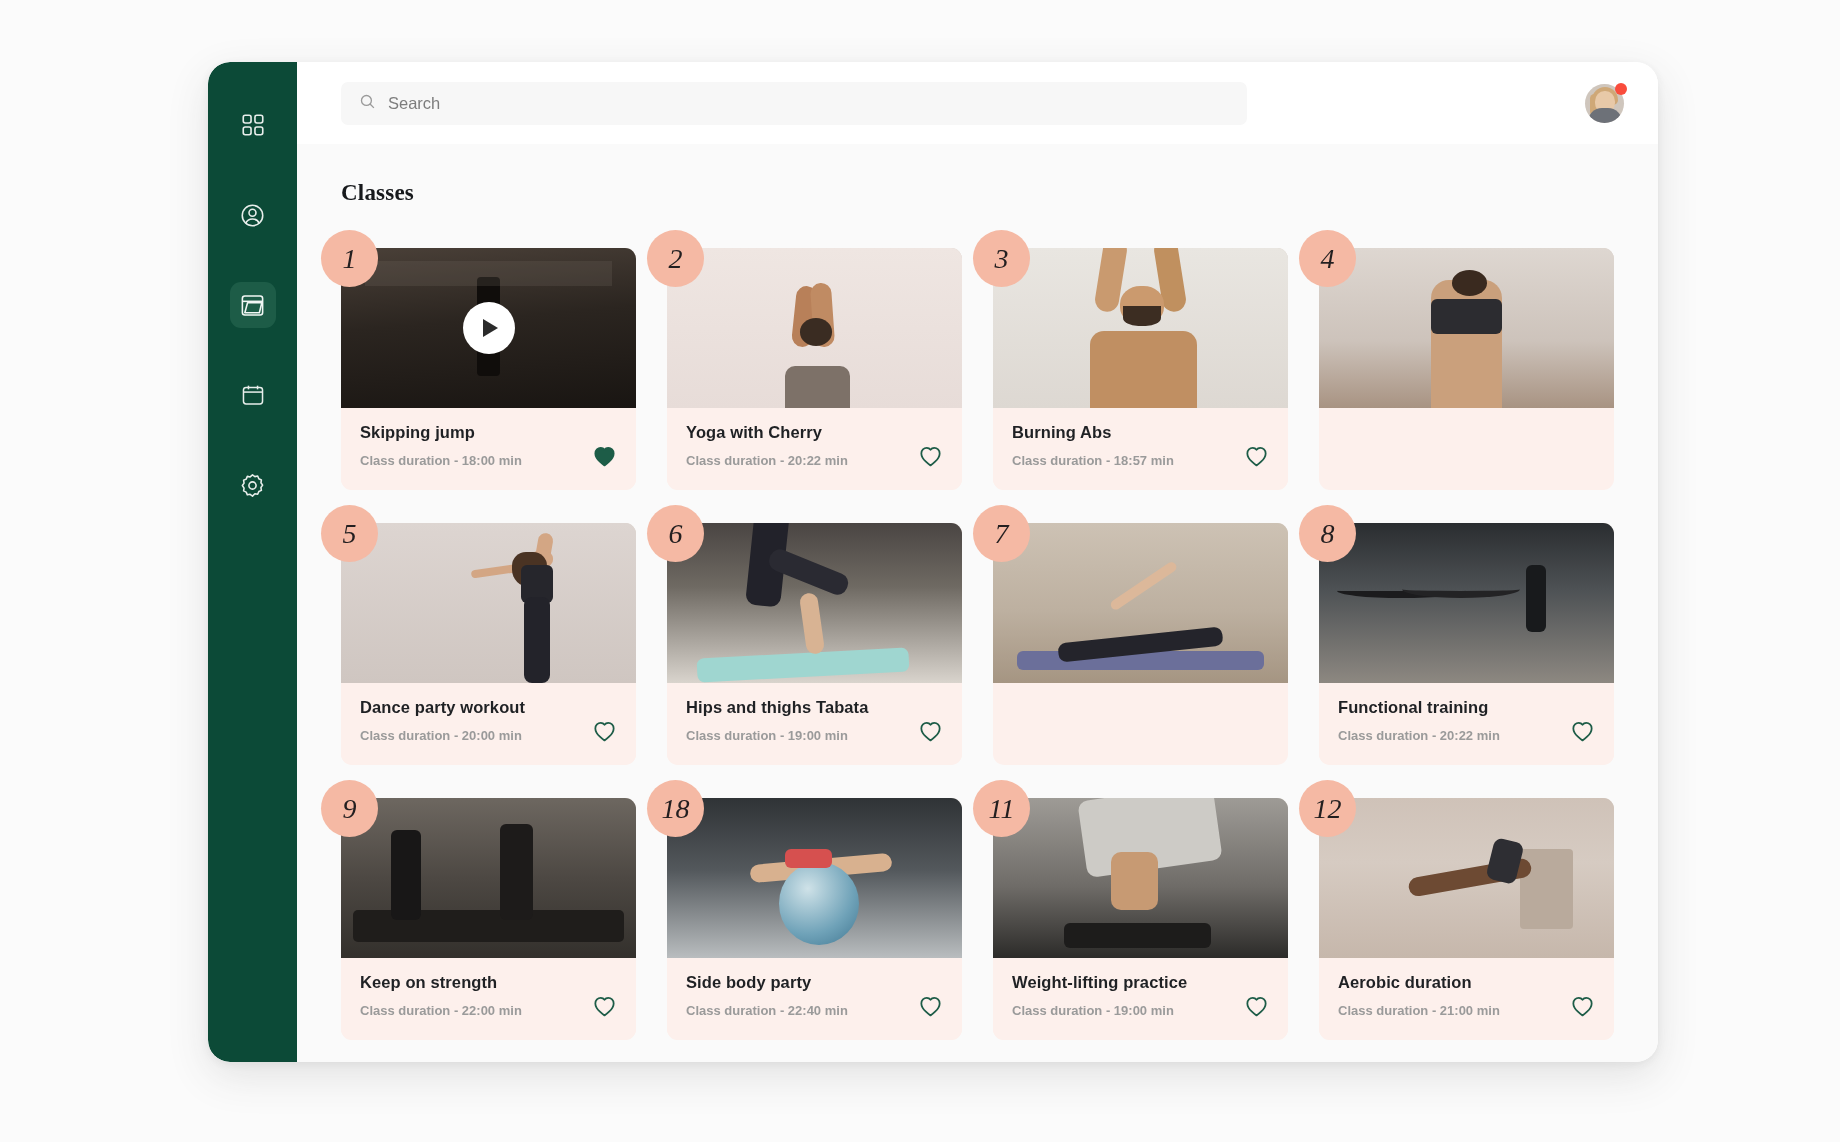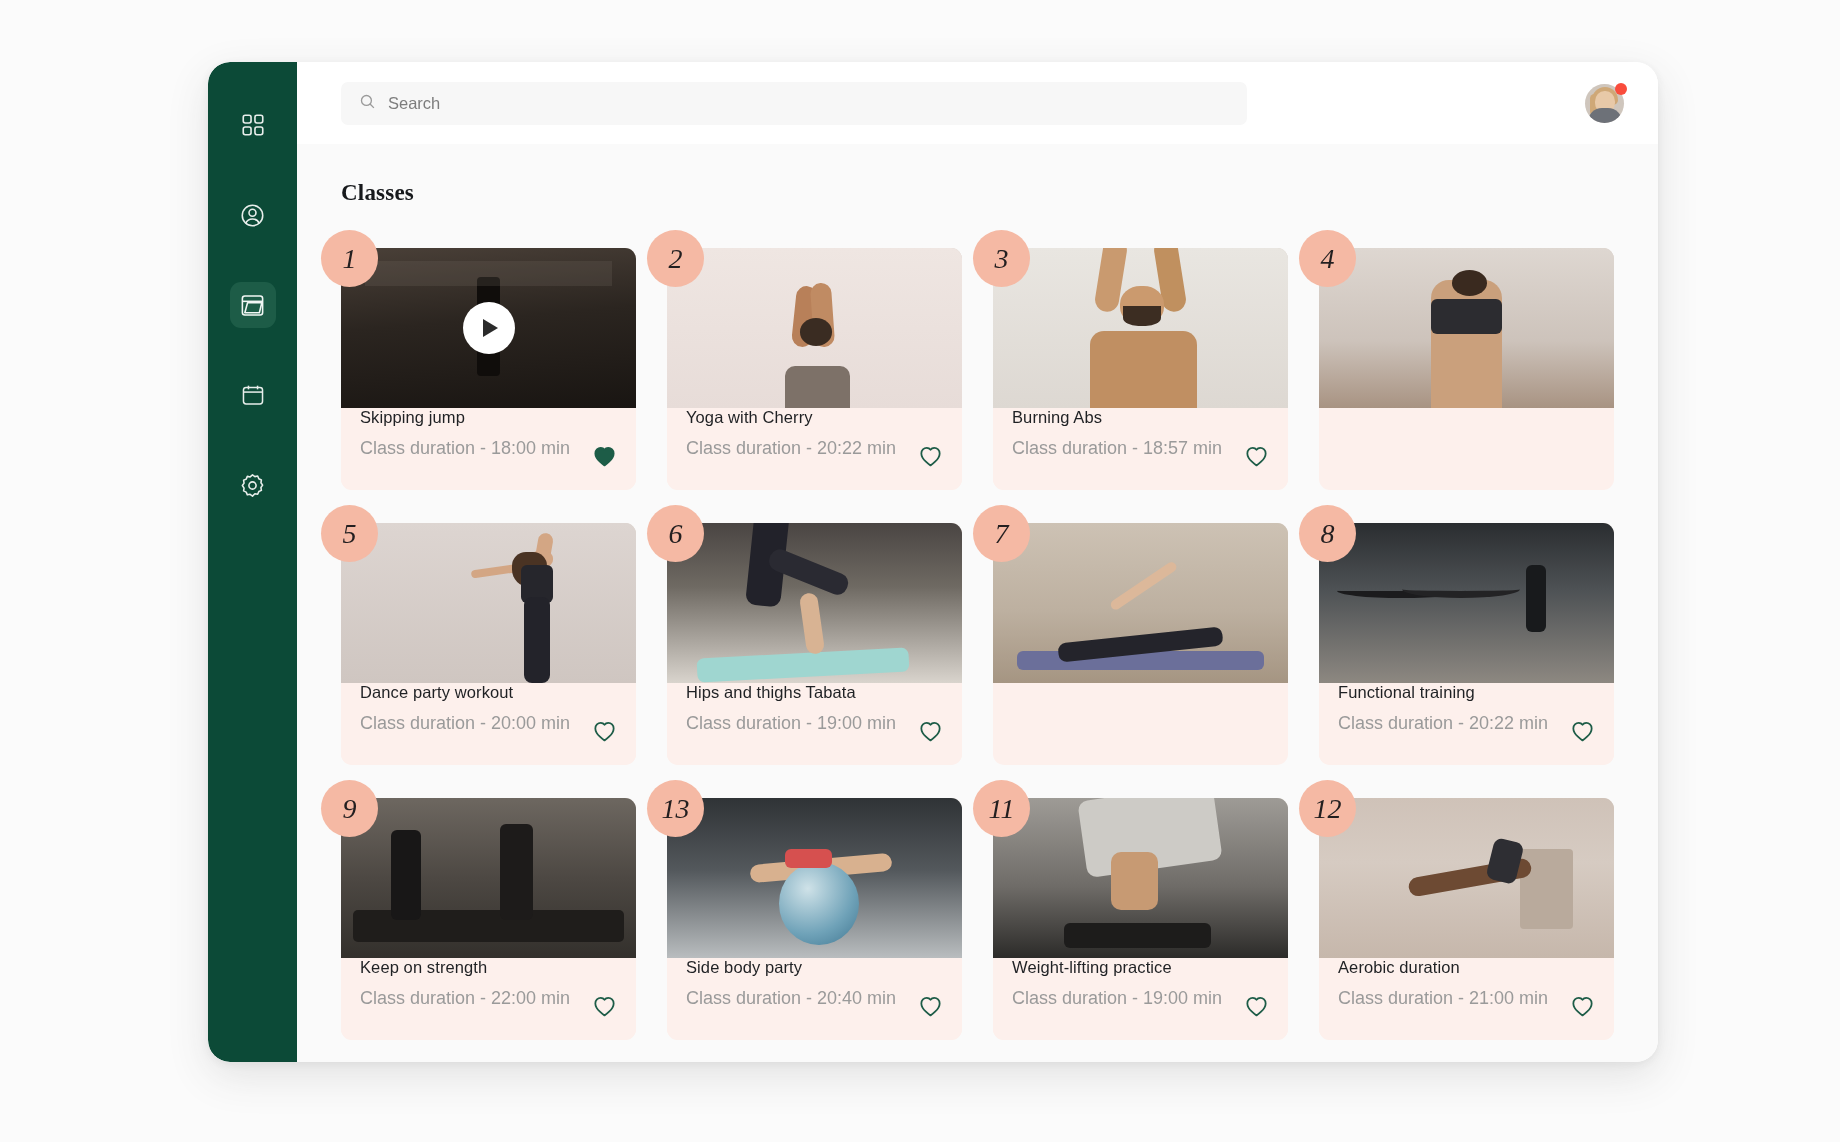--- a/index.html
+++ b/index.html
@@ -179,34 +179,35 @@
   }
   .card-media {
     position: relative;
     height: 160px;
     border-radius: 11px 11px 0 0;
     overflow: hidden;
     background: #d8d2cc;
     cursor: pointer;
   }
   .card-body {
-    padding: 0 19px 17px 19px;
+    padding: 15px 19px 17px 19px;
     border-radius: 0 0 11px 11px;
     background: #fdf0ec;
     position: relative;
     min-height: 82px;
+    font-weight: bold;
   }
   .card-title {
     font-size: 16.5px;
     color: #1f2124;
     margin-bottom: 11px;
     letter-spacing: .1px;
   }
   .card-duration {
-    font-size: 18px;
+    font-size: 13px;
     color: #9a9a9a;
   }
   .heart {
     position: absolute;
     right: 19px;
     bottom: 17px;
     cursor: pointer;
   }
 
   
@@ -572,31 +573,31 @@
             </div>
             <div class="card-body">
               <div class="card-title">Keep on strength</div>
               <div class="card-duration">Class duration -  22:00 min</div>
               <div class="heart"><svg width="25" height="25" viewBox="0 0 24 24" fill="none" stroke="#1d5c47" stroke-width="1.7" stroke-linejoin="round">
                   <path d="M12 20.6 C12 20.6 3.2 14.9 3.2 9 C3.2 5.9 5.6 3.7 8.4 3.7 C10.2 3.7 11.4 4.7 12 5.6 C12.6 4.7 13.8 3.7 15.6 3.7 C18.4 3.7 20.8 5.9 20.8 9 C20.8 14.9 12 20.6 12 20.6 Z"></path>
                 </svg></div>
             </div>
           </div>
           <div class="card">
-            <div class="card-badge">13</div>
+            <div class="card-badge">18</div>
             <div class="card-media">
               <div class="scene s10">
                 <div class="prs"></div>
                 <div class="ball"></div>
                 <div class="topr"></div>
               </div>
             </div>
             <div class="card-body">
               <div class="card-title">Side body party</div>
-              <div class="card-duration">Class duration -  20:40 min</div>
+              <div class="card-duration">Class duration -  22:40 min</div>
               <div class="heart"><svg width="25" height="25" viewBox="0 0 24 24" fill="none" stroke="#1d5c47" stroke-width="1.7" stroke-linejoin="round">
                   <path d="M12 20.6 C12 20.6 3.2 14.9 3.2 9 C3.2 5.9 5.6 3.7 8.4 3.7 C10.2 3.7 11.4 4.7 12 5.6 C12.6 4.7 13.8 3.7 15.6 3.7 C18.4 3.7 20.8 5.9 20.8 9 C20.8 14.9 12 20.6 12 20.6 Z"></path>
                 </svg></div>
             </div>
           </div>
           <div class="card">
             <div class="card-badge">11</div>
             <div class="card-media">
               <div class="scene s11">
                 <div class="sleeve"></div>

